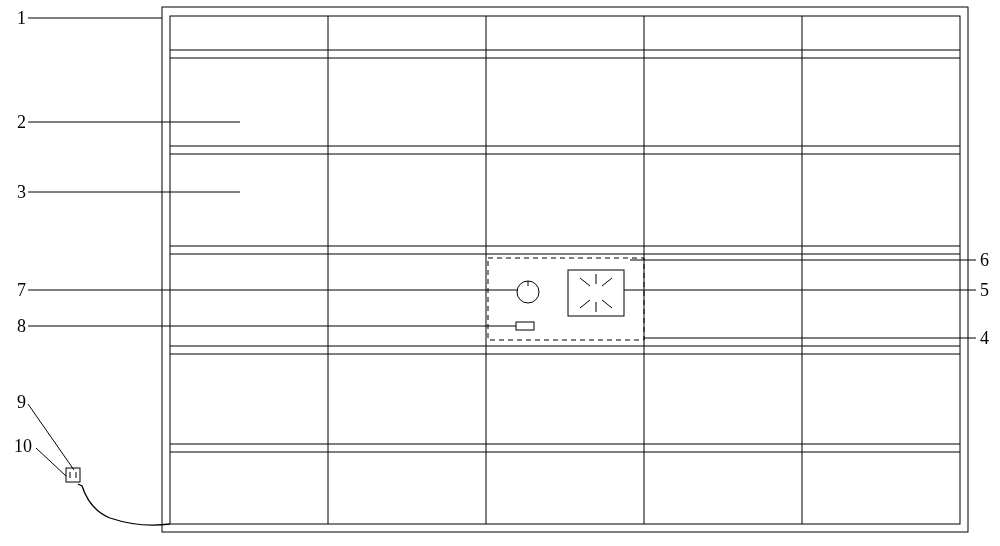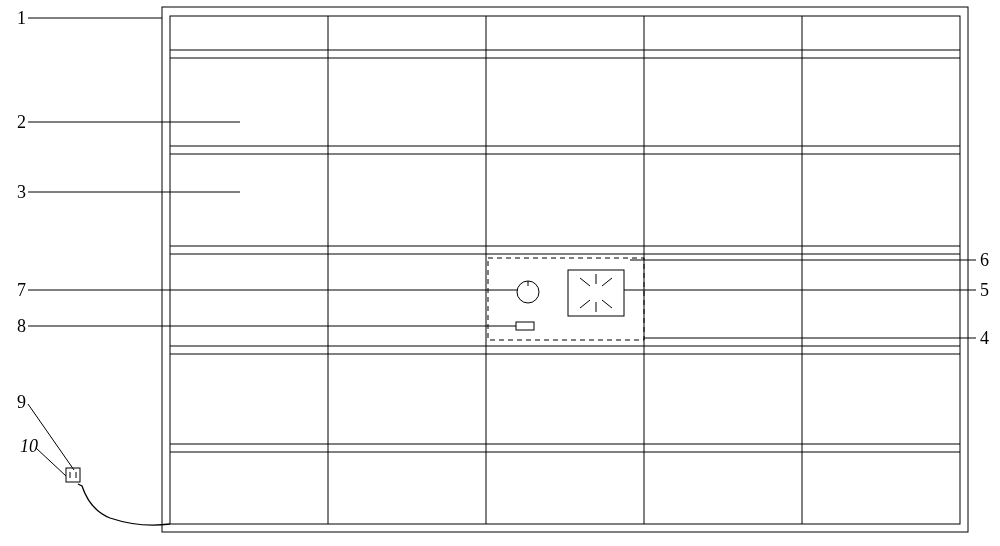--- a/index.html
+++ b/index.html
@@ -93,17 +93,17 @@
     <line x1="644" y1="338" x2="976" y2="338"></line>
   </g>
 </svg>
 
 <div class="label" style="left:2px; top:8px;">1</div>
 <div class="label" style="left:2px; top:112px;">2</div>
 <div class="label" style="left:2px; top:182px;">3</div>
 <div class="label" style="left:2px; top:280px;">7</div>
 <div class="label" style="left:2px; top:316px;">8</div>
 <div class="label" style="left:2px; top:392px;">9</div>
-<div class="label" style="left:8px; top:436px; width:30px;font-style:italic;">10</div>
+<div class="label" style="left:2px; top:436px; width:30px;">10</div>
 
 <div class="label label-right" style="left:980px; top:250px;">6</div>
 <div class="label label-right" style="left:980px; top:280px;">5</div>
 <div class="label label-right" style="left:980px; top:328px;">4</div>
 
 </body></html>

